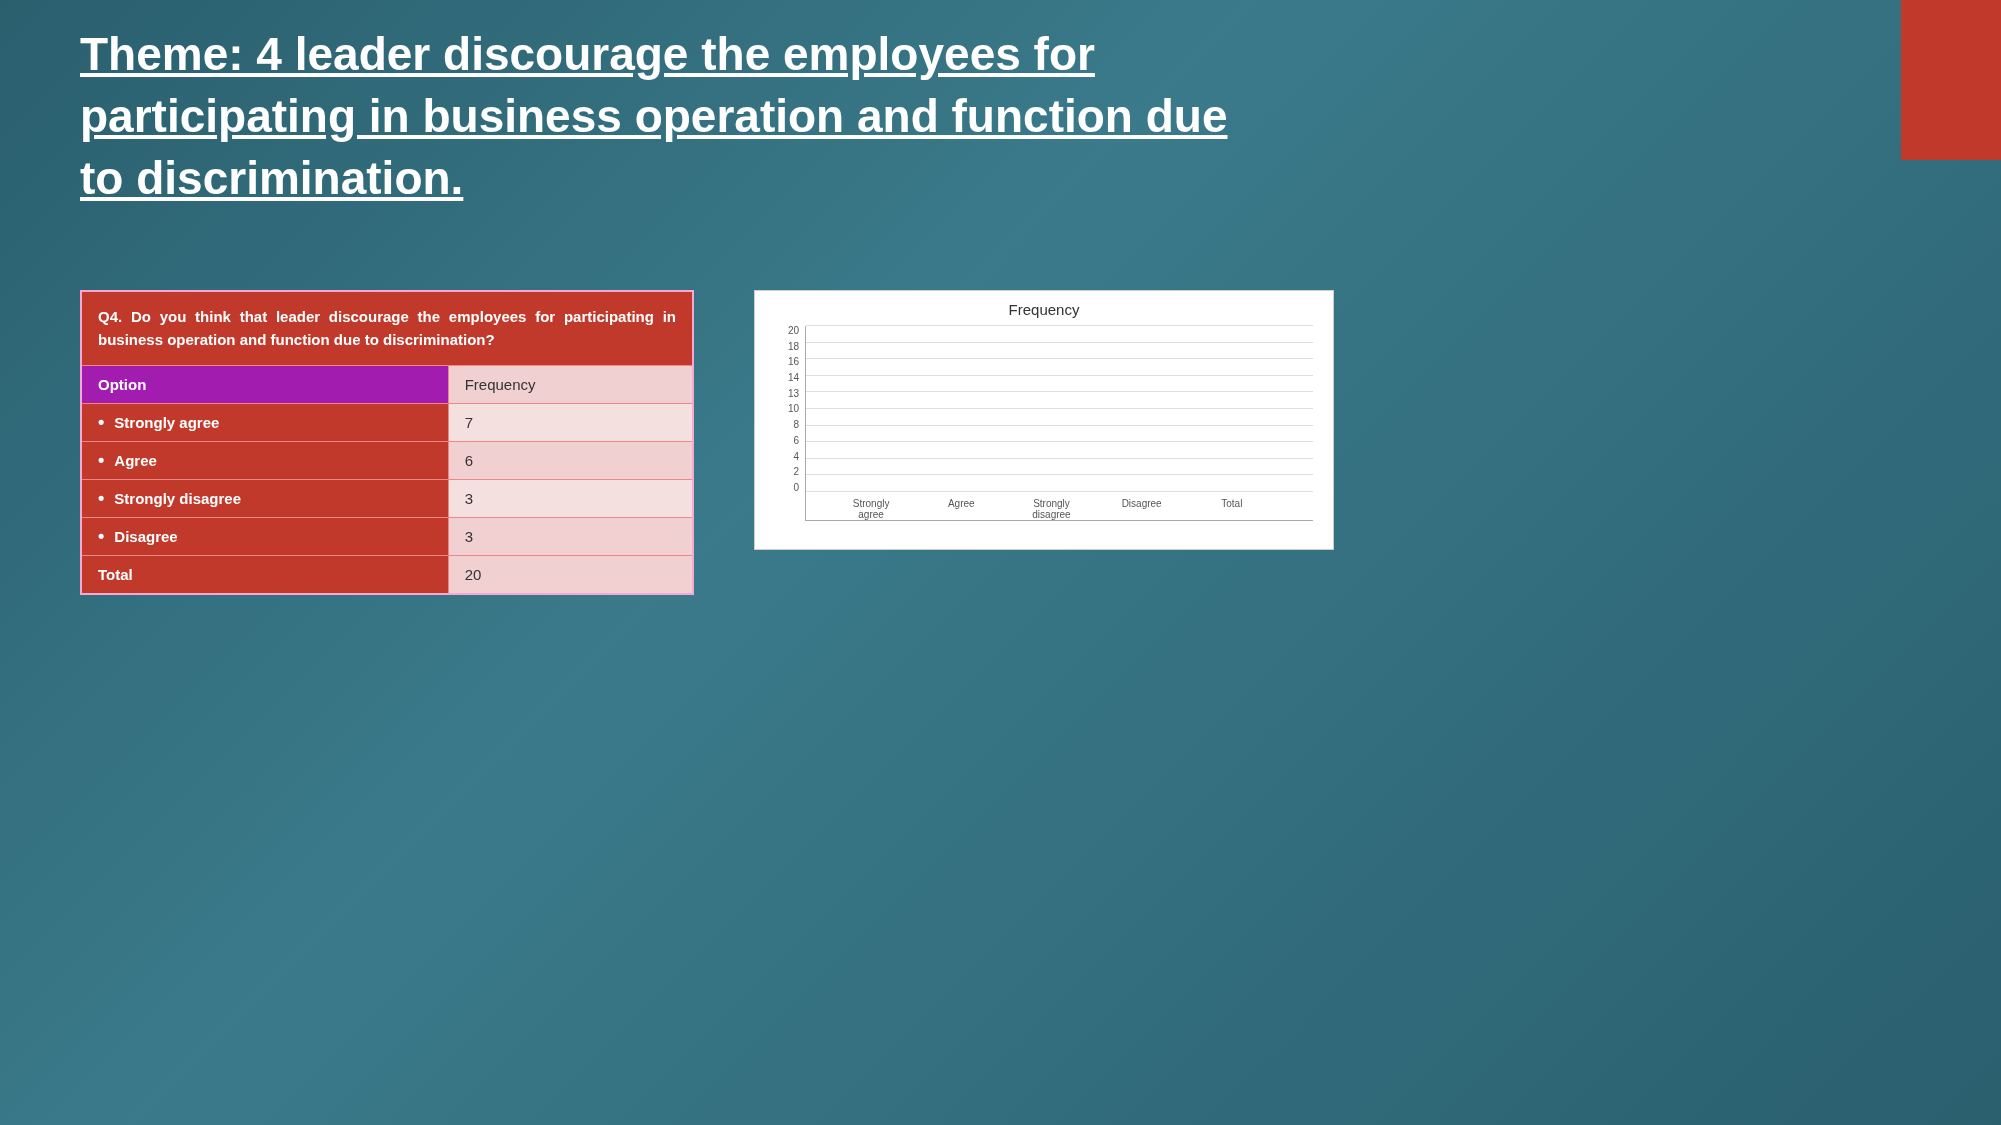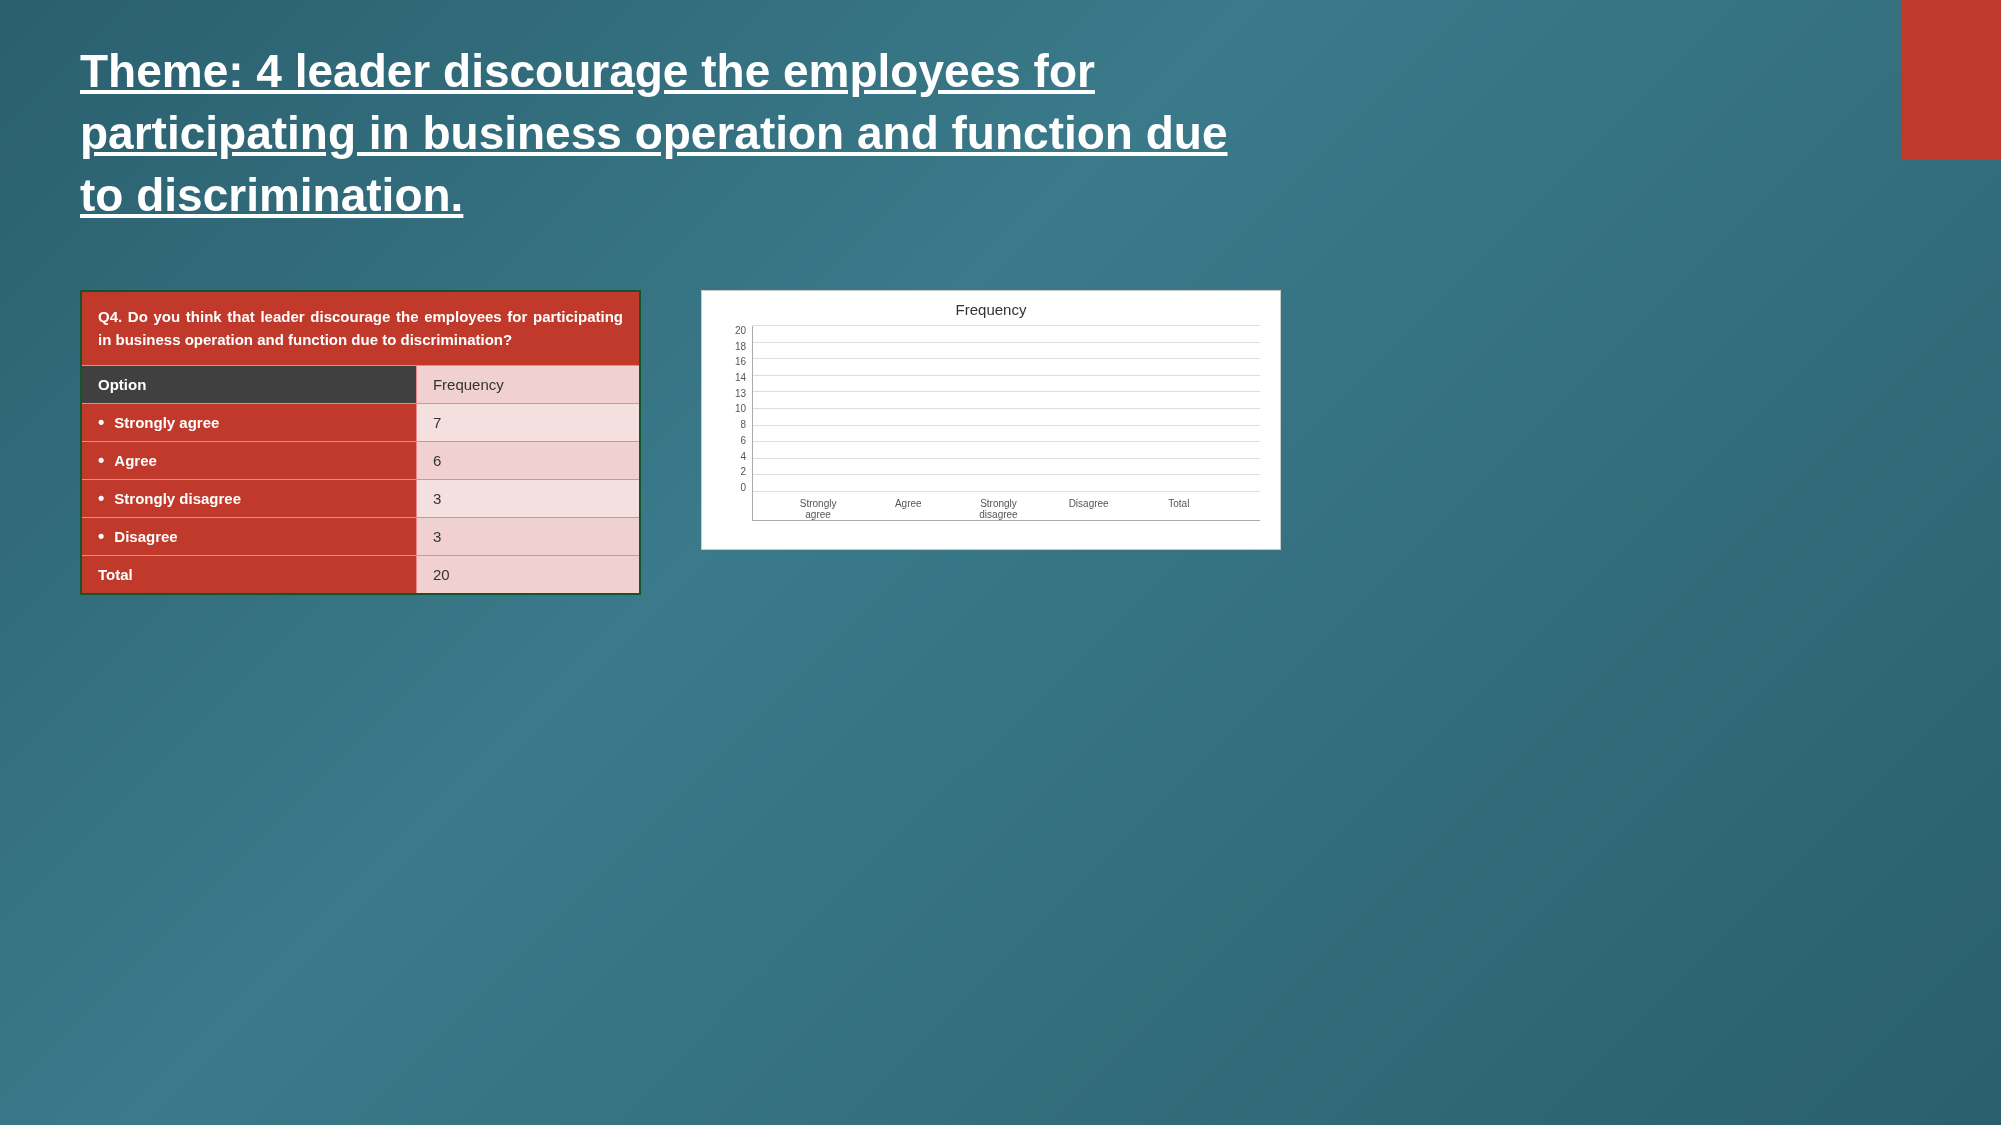--- a/index.html
+++ b/index.html
@@ -18,21 +18,21 @@
       position: absolute;
       top: 0;
       right: 0;
       width: 100px;
       height: 160px;
       background: #c0392b;
     }
 
     .title-section {
       position: absolute;
-      top: 40px;
+      top: 23px;
       left: 80px;
       width: 1180px;
     }
 
     .title-text {
       font-size: 46px;
       font-weight: bold;
       color: #ffffff;
       text-decoration: underline;
       line-height: 1.35;
@@ -43,36 +43,36 @@
       top: 290px;
       left: 80px;
       display: flex;
       gap: 60px;
       align-items: flex-start;
     }
 
     
     .data-table {
       border-collapse: collapse;
-      width: 561px;
-      border: 2px solid #14532d;
+      width: 614px;
+      border: 2px solid #f9a8d4;
     }
 
     .table-question {
       background: #c0392b;
       color: white;
       font-size: 15px;
       font-weight: bold;
       padding: 14px 16px;
       text-align: justify;
       line-height: 1.5;
     }
 
     .col-option {
-      background: #404040;
+      background: #a21caf;
       color: white;
       font-size: 15px;
       font-weight: bold;
       padding: 10px 16px;
       width: 60%;
       border: 1px solid #e88;
     }
 
     .col-freq-header {
       background: #f0d0d0;

